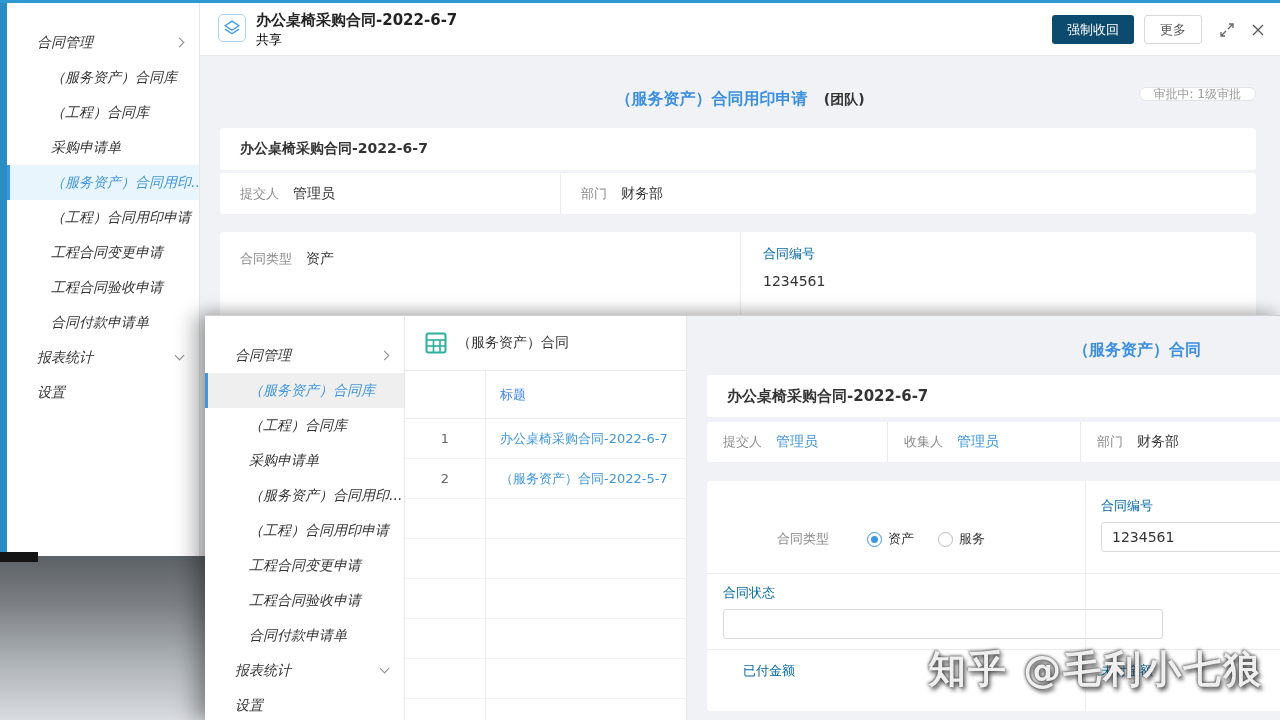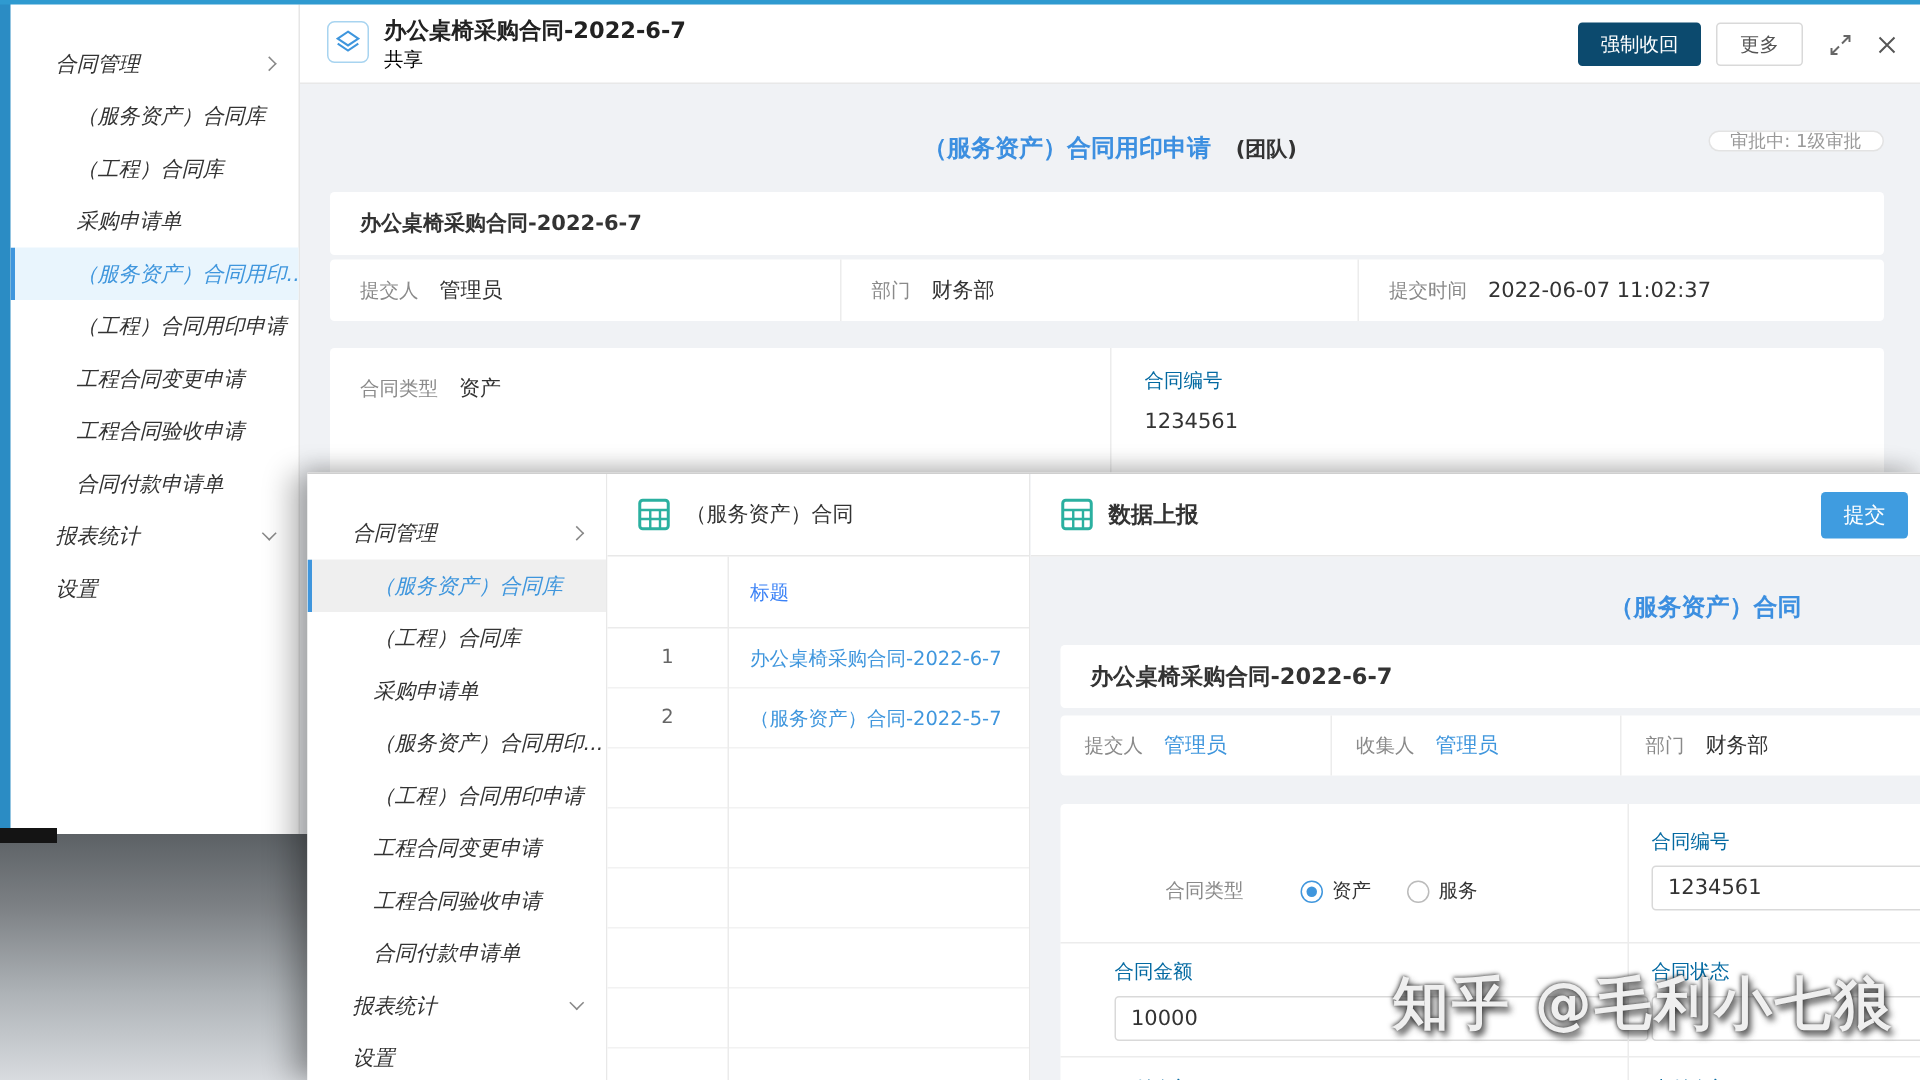--- a/index.html
+++ b/index.html
@@ -199,24 +199,20 @@
 
     <div class="inforow">
       <div class="cell c1">
         <span class="lbl">提交人</span>
         <span class="val">管理员</span>
       </div>
       <div class="cell c2">
         <span class="lbl">部门</span>
         <span class="val">财务部</span>
       </div>
-      <div class="cell c3">
-        <span class="lbl">提交时间</span>
-        <span class="val">2022-06-07 11:02:37</span>
-      </div>
     </div>
 
     <div class="card2">
       <div class="card2-left">
         <span class="lbl">合同类型</span>
         <span class="val">资产</span>
       </div>
       <div class="card2-right">
         <div class="fld-label">合同编号</div>
         <div class="fld-value">1234561</div>
@@ -274,31 +270,20 @@
       </div>
       <div class="t-row"></div>
       <div class="t-row"></div>
       <div class="t-row"></div>
       <div class="t-row"></div>
       <div class="t-row"></div>
     </div>
   </div>
 
   <div class="ov-detail">
-    <div class="panel-header">
-      <svg width="22" height="22" viewBox="0 0 22 22">
-          <rect x="1.5" y="1.5" width="19" height="19" rx="2" fill="none" stroke="#2bb0a0" stroke-width="2"></rect>
-          <line x1="2" y1="8" x2="20" y2="8" stroke="#2bb0a0" stroke-width="1.6"></line>
-          <line x1="2" y1="14" x2="20" y2="14" stroke="#2bb0a0" stroke-width="1.6"></line>
-          <line x1="8.5" y1="8" x2="8.5" y2="20" stroke="#2bb0a0" stroke-width="1.6"></line>
-          <line x1="15" y1="8" x2="15" y2="20" stroke="#2bb0a0" stroke-width="1.6"></line>
-        </svg>
-      <span class="panel-header-title bold">数据上报</span>
-      <span class="submit-btn">提交</span>
-    </div>
 
     <div class="ov-detail-body">
       <div class="d-inner">
         <div class="d-ptitle">（服务资产）合同</div>
         <div class="d-ctitle">办公桌椅采购合同-2022-6-7</div>
 
         <div class="d-inforow">
           <div class="cell dc1">
             <span class="lbl">提交人</span>
             <span class="val link">管理员</span>
@@ -328,24 +313,20 @@
                 <span class="radio-label">服务</span>
               </span>
             </div>
             <div class="f-right">
               <div class="fld-label">合同编号</div>
               <input class="ipt w-right" type="text" readonly="" value="1234561" style="">
             </div>
           </div>
 
           <div class="f-row f-row2">
-            <div class="f-left">
-              <div class="fld-label">合同金额</div>
-              <input class="ipt w-left" type="text" readonly="" value="10000" style="">
-            </div>
             <div class="f-right">
               <div class="fld-label">合同状态</div>
               <input class="ipt w-right" type="text" readonly="" value="" style="">
             </div>
           </div>
 
           <div class="f-row f-row3">
             <div class="f-left">
               <div class="fld-label">已付金额</div>
             </div>

